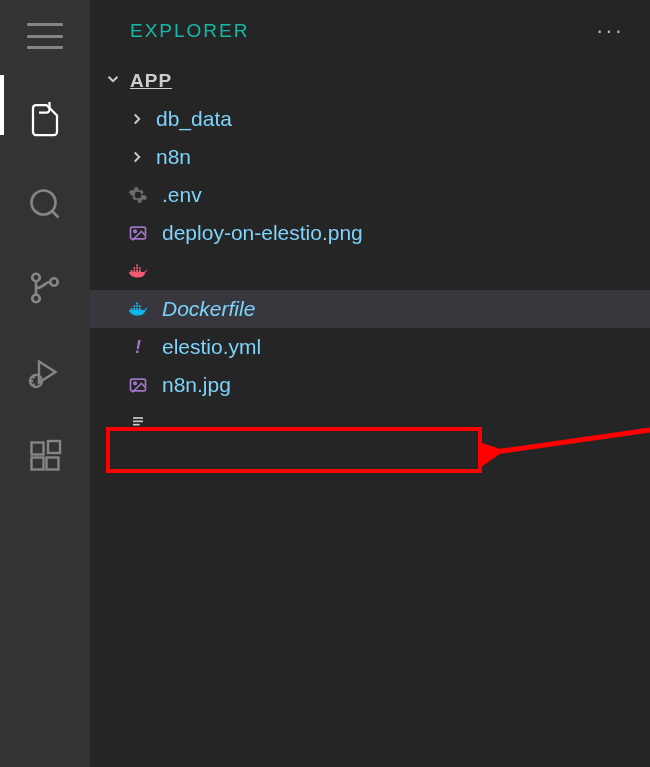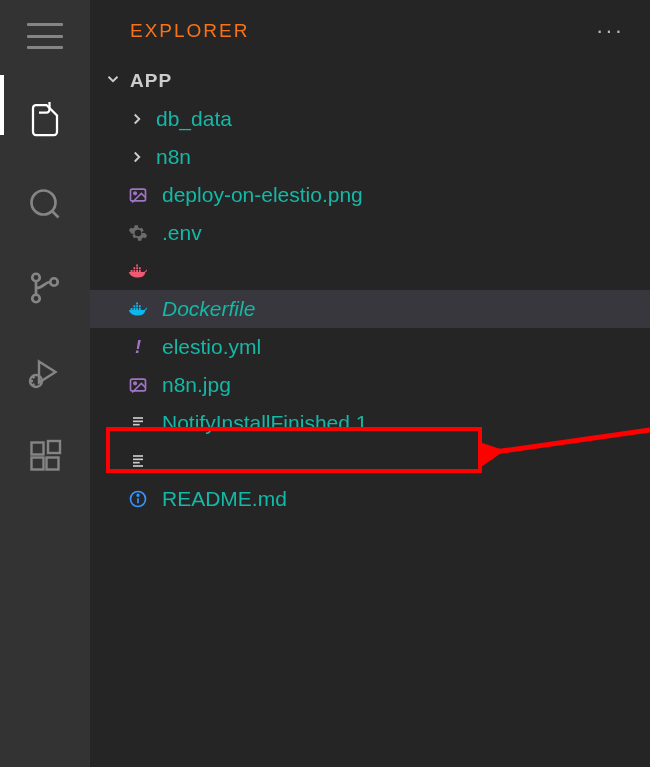--- a/index.html
+++ b/index.html
@@ -67,33 +67,34 @@
     .sidebar-header {
       height: 62px;
       display: flex;
       align-items: center;
       justify-content: space-between;
       padding: 0 26px 0 40px;
     }
     .sidebar-title {
       font-size: 19px;
       letter-spacing: 2px;
-      color: #f97316;
+      color: #14b8a6;
       font-weight: 400;
     }
     .ellipsis {
       color: #bbbbbb;
       font-size: 22px;
       letter-spacing: 2px;
     }
     .section-header {
       display: flex;
       align-items: flex-start;
       padding: 8px 0 8px 14px;
       cursor: pointer;
+      text-decoration: underline;
     }
     .section-header .chevron {
       width: 20px;
       color: #cccccc;
     }
     .section-title {
       font-weight: 700;
       font-size: 19px;
       letter-spacing: 1px;
       margin-left: 6px;
@@ -128,21 +129,21 @@
       justify-content: center;
       flex-shrink: 0;
     }
     .tree-item.folder .item-chevron {
       display: inline-flex;
     }
     .tree-item.file {
       padding-left: 36px;
     }
     .tree-item .item-label {
-      color: #14b8a6;
+      color: #7dd3fc;
       text-align: right;
     }
     .highlight-box {
       position: absolute;
       border: 4px solid #ff0000;
       pointer-events: none;
       z-index: 10;
     }
     .arrow {
       position: absolute;
@@ -234,35 +235,35 @@
       <span class="item-chevron">
         <svg width="18" height="18" viewBox="0 0 24 24" fill="none" stroke="currentColor" stroke-width="2.5">
             <polyline points="9 6 15 12 9 18"></polyline>
           </svg>
       </span>
       <span class="item-label">n8n</span>
     </div>
 
     <div class="tree-item file">
       <span class="item-icon">
+          <svg width="20" height="20" viewBox="0 0 24 24" fill="#6b6b6b">
+            <path d="M12 8a4 4 0 100 8 4 4 0 000-8zm9 4a7 7 0 01-.1 1.2l2.1 1.6-2 3.5-2.5-1a7 7 0 01-2 1.2l-.4 2.7h-4l-.4-2.7a7 7 0 01-2-1.2l-2.5 1-2-3.5 2.1-1.6A7 7 0 013 12c0-.4 0-.8.1-1.2L1 9.2l2-3.5 2.5 1a7 7 0 012-1.2L7.9 2.8h4l.4 2.7a7 7 0 012 1.2l2.5-1 2 3.5-2.1 1.6c.1.4.1.8.1 1.2z"></path>
+          </svg>
+        </span>
+      <span class="item-label">.env</span>
+    </div>
+    <div class="tree-item file">
+      <span class="item-icon">
           <svg width="20" height="20" viewBox="0 0 24 24" fill="none" stroke="#a074c4" stroke-width="2">
             <rect x="3" y="5" width="18" height="14" rx="2"></rect>
             <circle cx="8.5" cy="10" r="1.5" fill="#a074c4"></circle>
             <path d="M21 15l-5-5L5 21" stroke="#a074c4"></path>
           </svg>
         </span>
       <span class="item-label">deploy-on-elestio.png</span>
-    </div>
-    <div class="tree-item file">
-      <span class="item-icon">
-          <svg width="20" height="20" viewBox="0 0 24 24" fill="#6b6b6b">
-            <path d="M12 8a4 4 0 100 8 4 4 0 000-8zm9 4a7 7 0 01-.1 1.2l2.1 1.6-2 3.5-2.5-1a7 7 0 01-2 1.2l-.4 2.7h-4l-.4-2.7a7 7 0 01-2-1.2l-2.5 1-2-3.5 2.1-1.6A7 7 0 013 12c0-.4 0-.8.1-1.2L1 9.2l2-3.5 2.5 1a7 7 0 012-1.2L7.9 2.8h4l.4 2.7a7 7 0 012 1.2l2.5-1 2 3.5-2.1 1.6c.1.4.1.8.1 1.2z"></path>
-          </svg>
-        </span>
-      <span class="item-label">.env</span>
     </div>
     <div class="tree-item file">
       <span class="item-icon">
           <svg width="22" height="22" viewBox="0 0 24 24" fill="#f05a72">
             <path d="M4 11h2v2H4zm3 0h2v2H7zm3 0h2v2h-2zm3 0h2v2h-2zM7 8h2v2H7zm3 0h2v2h-2zm3 0h2v2h-2zm-3-3h2v2h-2zM2 13h16c1 0 3-1 3-3 1 1 1 3-1 3 0 0 0 6-8 6-5 0-9-2-10-6z"></path>
           </svg>
         </span>
     </div>
     <div class="tree-item file selected">
       <span class="item-icon">
@@ -292,41 +293,20 @@
     </div>
     <div class="tree-item file">
       <span class="item-icon">
           <svg width="20" height="20" viewBox="0 0 24 24" stroke="#cccccc" stroke-width="2">
             <line x1="6" y1="6" x2="18" y2="6"></line>
             <line x1="6" y1="10" x2="18" y2="10"></line>
             <line x1="6" y1="14" x2="14" y2="14"></line>
             <line x1="6" y1="18" x2="18" y2="18"></line>
           </svg>
         </span>
-      <span class="item-label">NotifyInstallFinished.1</span>
-    </div>
-    <div class="tree-item file">
-      <span class="item-icon">
-          <svg width="20" height="20" viewBox="0 0 24 24" stroke="#cccccc" stroke-width="2">
-            <line x1="6" y1="6" x2="18" y2="6"></line>
-            <line x1="6" y1="10" x2="18" y2="10"></line>
-            <line x1="6" y1="14" x2="14" y2="14"></line>
-            <line x1="6" y1="18" x2="18" y2="18"></line>
-          </svg>
-        </span>
-    </div>
-    <div class="tree-item file">
-      <span class="item-icon">
-          <svg width="20" height="20" viewBox="0 0 24 24" fill="none" stroke="#3794ff" stroke-width="2">
-            <circle cx="12" cy="12" r="9"></circle>
-            <line x1="12" y1="11" x2="12" y2="17"></line>
-            <circle cx="12" cy="7.5" r="1" fill="#3794ff"></circle>
-          </svg>
-        </span>
-      <span class="item-label">README.md</span>
     </div>
   </div>
 </div>
 
 <div class="highlight-box" style="top: 427px; left: 106px; width: 376px; height: 46px;"></div>
 
 <svg class="arrow" width="180" height="60" style="left:480px;top:420px">
   <defs>
     <marker id="arrowhead" markerWidth="10" markerHeight="10" refX="2" refY="5" orient="auto">
       <polygon points="10 0, 0 5, 10 10" fill="#ff0000"></polygon>

